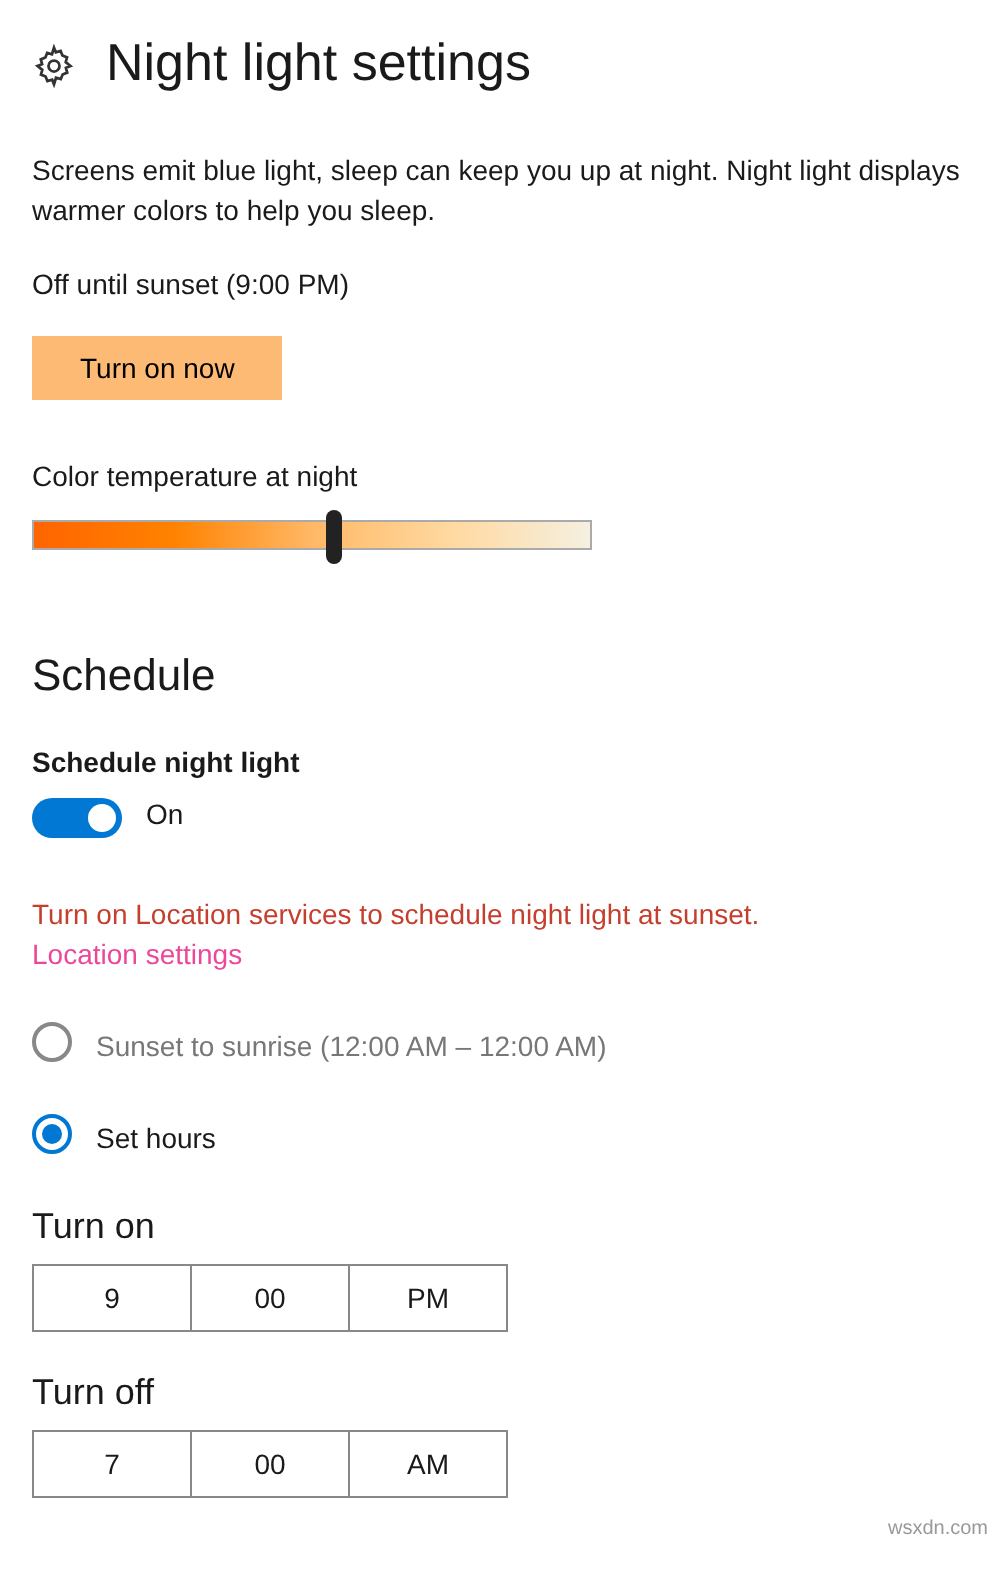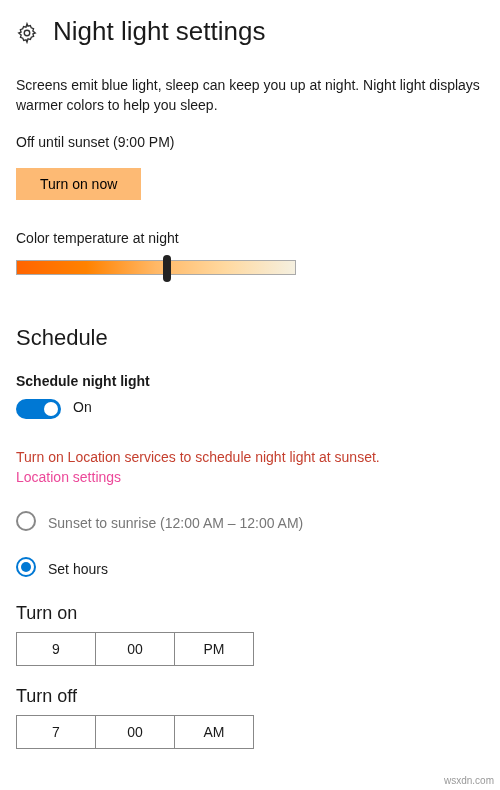--- a/index.html
+++ b/index.html
@@ -148,21 +148,21 @@
       flex: 1;
       text-align: center;
       padding: 8px 0;
       font-size: 14px;
       border-right: 1px solid #888;
       cursor: pointer;
     }
     .time-cell:last-child { border-right: none; }
     .watermark {
       position: fixed;
-      bottom: 4px;
+      bottom: 20px;
       right: 6px;
       font-size: 10px;
       color: #999;
     }
   </style>
 </head>
 <body>
 
 
 

